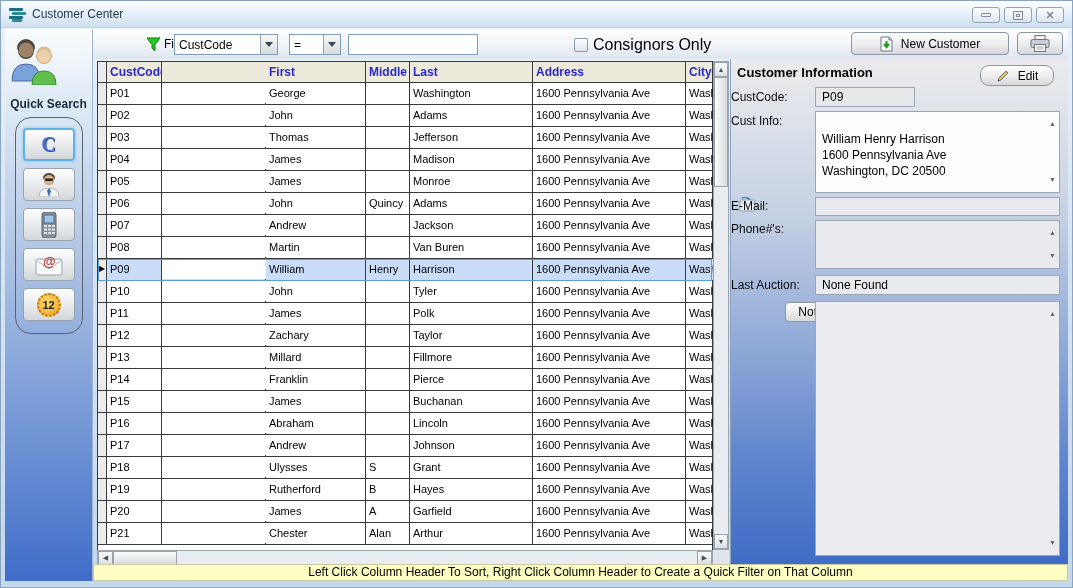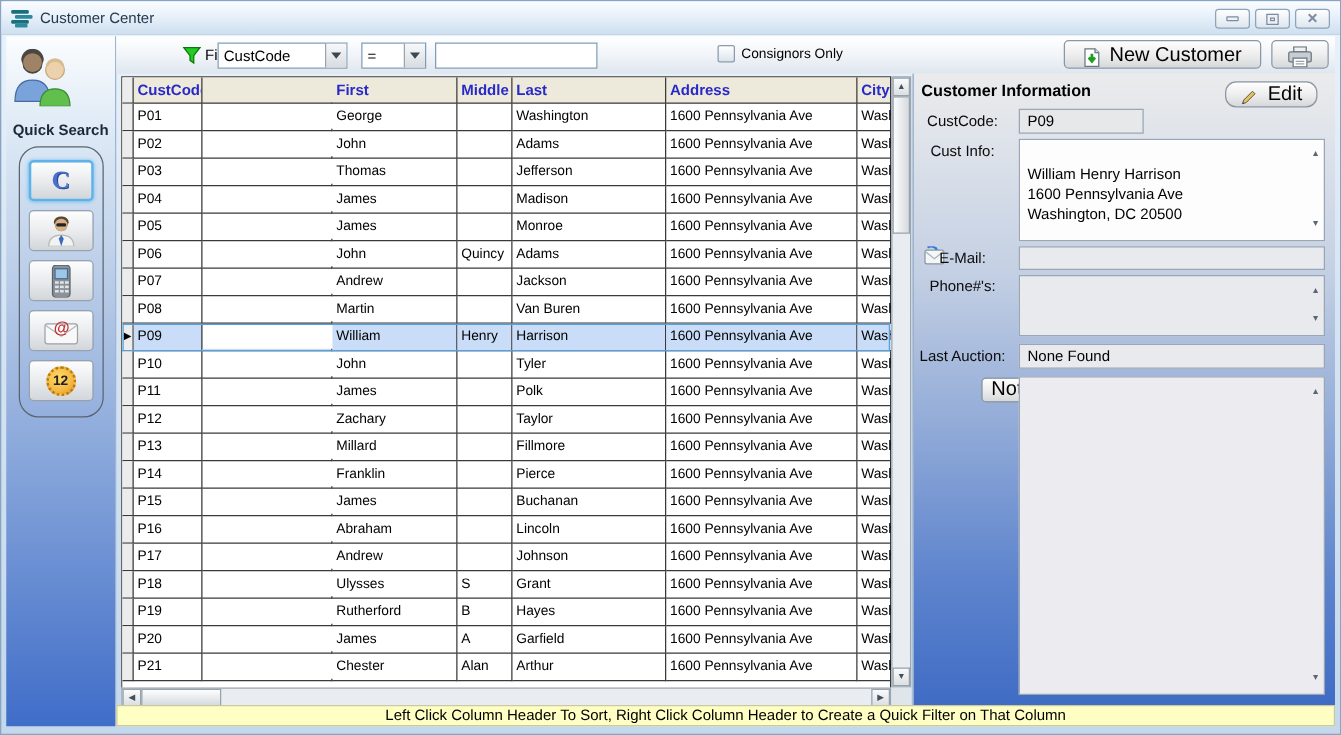--- a/index.html
+++ b/index.html
@@ -78,26 +78,26 @@
   .filter-input{
     position:absolute; left:255px; top:5px; width:130px; height:21px;
     border:1px solid #7f9db9; font-size:12px; padding:0 4px; background:#fff;
     font-family:"Liberation Sans", sans-serif;
   }
   .chk-row{ position:absolute; left:481px; top:7px; display:flex; align-items:center; gap:5px; }
   .chk{
     width:14px; height:14px; border:1px solid #8a9aac; border-radius:2px;
     background:linear-gradient(180deg,#ffffff,#dbe4ec);
   }
-  .chk-label{ font-size:11px; color:#000; }
+  .chk-label{ font-size:16px; color:#000; }
   .btn{
     border:1px solid #8a96a4; border-radius:4px;
     background:linear-gradient(180deg,#fefefe 0%,#ececec 55%,#d6d8da 100%);
-    display:flex; align-items:flex-end; justify-content:center; gap:8px;
-    font-size:16px; color:#000; cursor:pointer;
+    display:flex; align-items:center; justify-content:center; gap:8px;
+    font-size:12px; color:#000; cursor:pointer;
   }
   #new-customer-btn{ position:absolute; left:758px; top:3px; width:158px; height:23px; }
   #print-btn{ position:absolute; left:924px; top:3px; width:46px; height:23px; }
   
   .gridwrap{ position:absolute; left:96px; top:60px; }
   .grid{ border:1px solid #3a3a3a; background:#fff; width:616px; }
   .grid-header{ display:flex; height:21px; background:#edeadc; }
   .grid-header .cell{ font-size:12px; font-weight:bold; color:#2929c8; line-height:20px; }
   .grid-row{ display:flex; height:22px; background:#fff; }
   .cell{
@@ -136,21 +136,21 @@
   .hscroll .spacer{ flex:1; }
   .scroll-corner{ position:absolute; left:616px; top:489px; width:16px; height:16px; background:#dfe5ea; }
   
   .rightpanel{
     position:absolute; left:729px; top:58px; right:4px; height:505px;
     background:linear-gradient(180deg,#ebebec 0%,#dde2ea 12%,#c3cfe3 32%,#93acd8 55%,#5e84cd 80%,#3f6cc4 100%);
     border-left:1px solid #8fa4c2;
   }
   .panel-title{ position:absolute; left:6px; top:6px; font-size:13px; font-weight:bold; color:#000; }
   #edit-btn{ position:absolute; right:14px; top:6px; width:74px; height:21px; border-radius:9px; }
-  .plabel{ position:absolute; width:78px; text-align:center; font-size:12px; color:#0b0b0b; }
+  .plabel{ position:absolute; width:78px; text-align:left; font-size:12px; color:#0b0b0b; }
   .pfield{
     position:absolute; left:84px; right:8px; border:1px solid #9aa6b6; background:#e8eaee;
     font-size:12px; color:#000; padding:1px 6px; line-height:16px; overflow:hidden;
   }
   .pbox{
     position:absolute; left:84px; right:8px; border:1px solid #9aa6b6; background:#e8eaee;
     font-size:12px; color:#000; padding:3px 18px 3px 6px; line-height:16px;
     white-space:pre-line; overflow:hidden;
   }
   .pbox .arr-up,.pbox .arr-dn{ position:absolute; right:3px; font-size:7px; color:#5a6876; }

